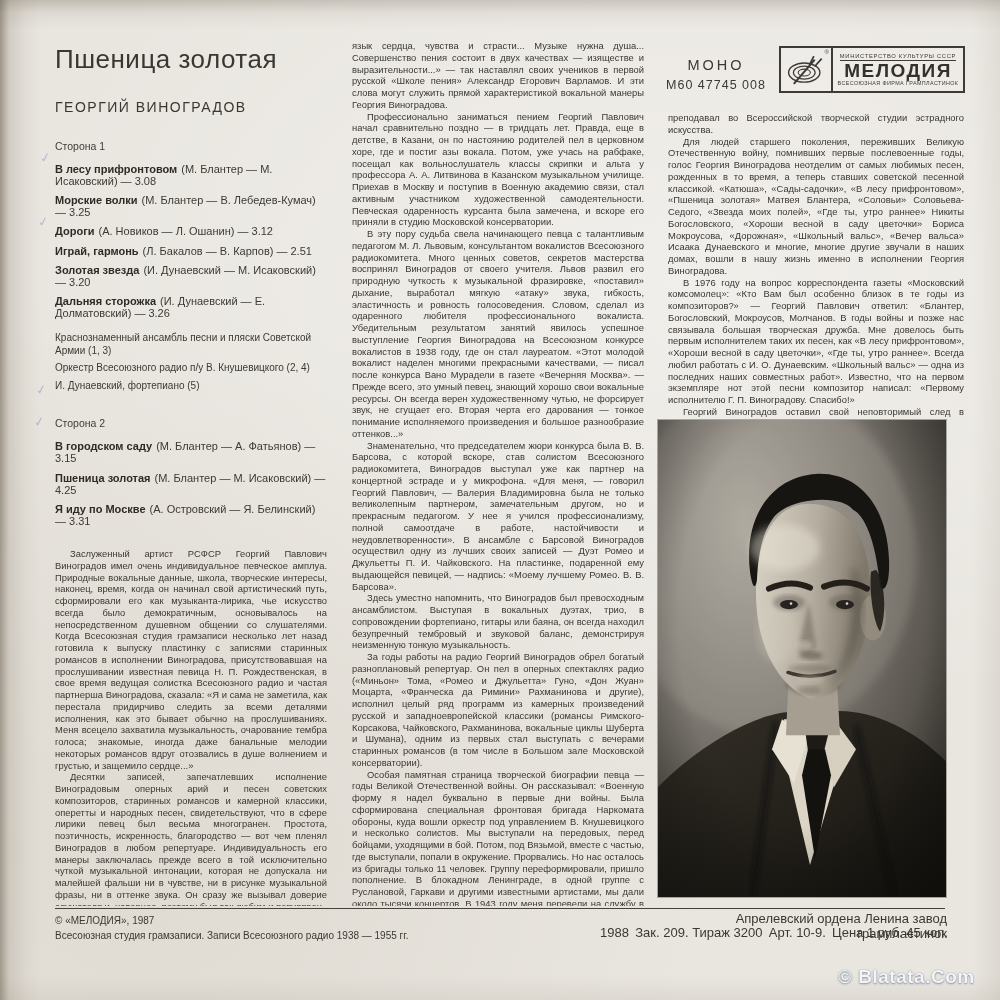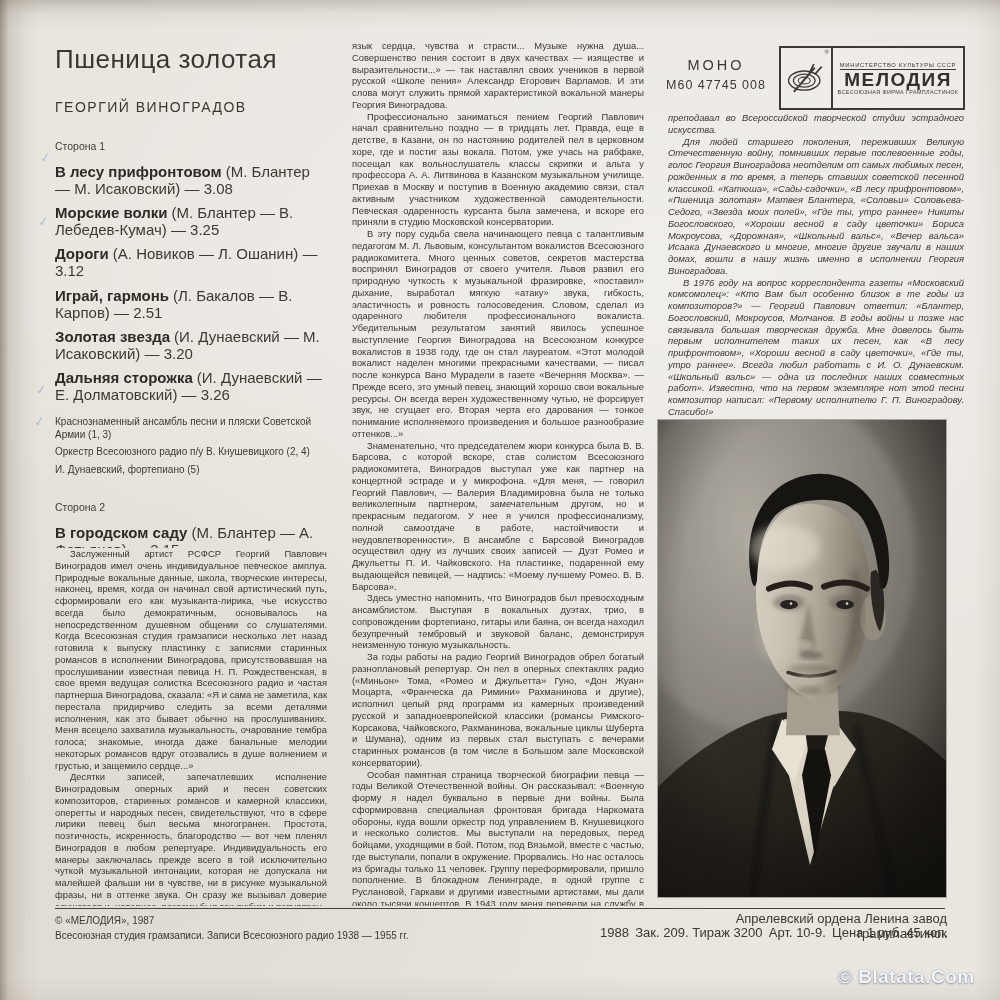--- a/index.html
+++ b/index.html
@@ -14,37 +14,37 @@
       linear-gradient(270deg, rgba(140,130,112,0.14) 0px, transparent 28px),
       linear-gradient(0deg, rgba(140,130,112,0.12) 0px, transparent 24px),
       #e9e6e0;
   }
   .col { position:absolute; }
   
   #col-left { left:55px; top:44px; width:272px; }
   .album-title { font-size:26px; letter-spacing:0.5px; color:#3a3731; }
   .artist-name { font-size:14px; letter-spacing:1.5px; color:#3a3731; margin-top:24px; }
   .side-label { font-size:10.5px; margin-top:25px; margin-bottom:11px; color:#403c36; }
-  .track { font-size:15px; color:#3d3933; margin-bottom:7.2px; }
+  .track { font-size:11px; color:#3d3933; margin-bottom:7.2px; }
   .track .tt { font-weight:bold; color:#2e2b26; }
   .track .tr { margin-left:4px; }
   .performers { margin-top:13px; }
   .performers div { font-size:10px; line-height:12.6px; margin-bottom:5px; color:#3d3933; }
   .upper { height:504px; overflow:hidden; }
   
   .essay p { margin:0; font-size:9.4px; line-height:11.75px; text-align:justify; color:#3b3733; text-indent:15px; }
   .essay p.cont { text-indent:0; }
   #essay-1 { height:358px; overflow:hidden; }
   #col-mid { left:352px; top:40px; width:292px; height:866px; overflow:hidden; }
-  #col-right { left:668px; top:112px; width:296px; height:306px; overflow:hidden;font-style:italic; }
+  #col-right { left:668px; top:112px; width:296px; height:306px; overflow:hidden; }
   
   #mono-block { position:absolute; left:664px; top:57px; width:104px; text-align:center; }
   #mono-label { font-size:14.5px; letter-spacing:3px; color:#3c3933; }
   #catalog-number { font-size:12.5px; letter-spacing:1px; margin-top:5px; color:#3c3933; }
-  #logo { position:absolute; left:779px; top:46px; width:186px; height:64px;
+  #logo { position:absolute; left:779px; top:46px; width:186px; height:47px;
           border:2px solid #3e3b35; display:flex; box-sizing:border-box; background:rgba(255,255,255,0.12); }
   #logo .mark-cell { width:50px; border-right:2px solid #3e3b35; position:relative;
           display:flex; align-items:center; justify-content:center; }
   #logo .reg { position:absolute; top:1px; right:2px; font-size:6px; color:#3e3b35; }
   #logo .text-cell { flex:1; display:flex; flex-direction:column; align-items:center; justify-content:center; padding:1px 2px; }
   #logo .ministry { font-size:5.8px; letter-spacing:0.7px; color:#3e3b35; border-bottom:1px solid #3e3b35; padding-bottom:1px; margin-bottom:1px; white-space:nowrap; }
   #logo .brand { font-size:19px; font-weight:bold; letter-spacing:1.5px; color:#34312b; line-height:18px; }
   #logo .firm { font-size:5.4px; letter-spacing:0.4px; color:#3e3b35; white-space:nowrap; }
   
   #photo { position:absolute; left:658px; top:420px; width:288px; height:477px; box-shadow:0 0 0 1px rgba(40,38,34,0.35); }

